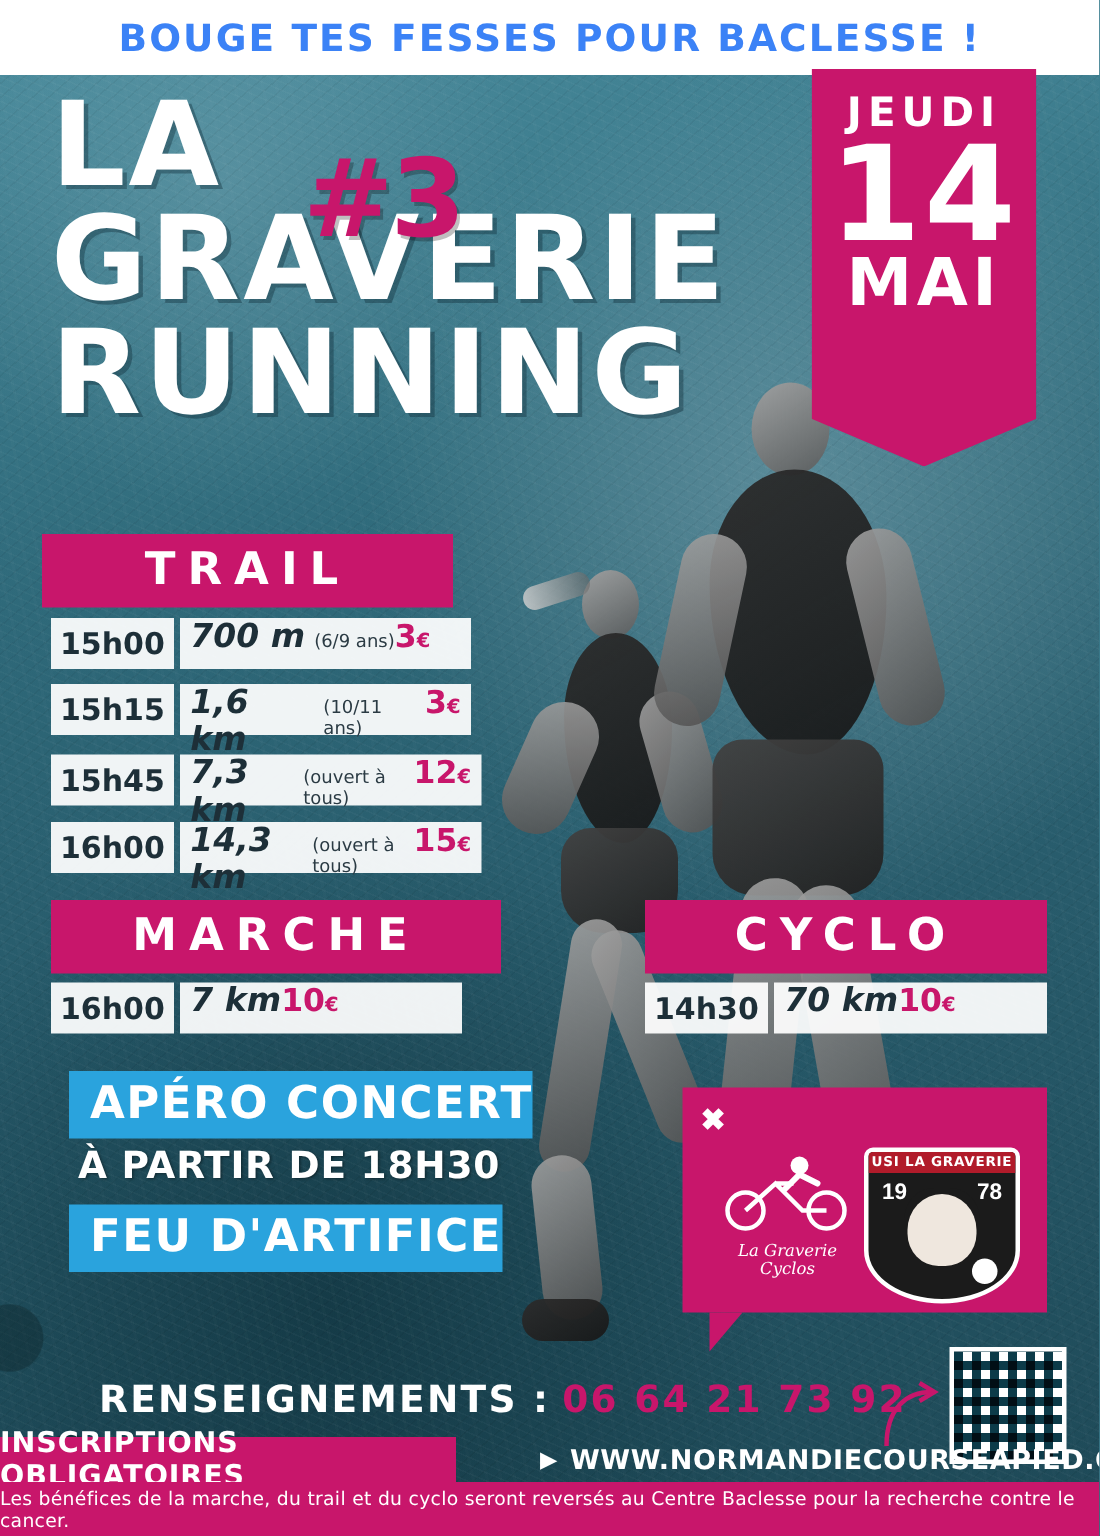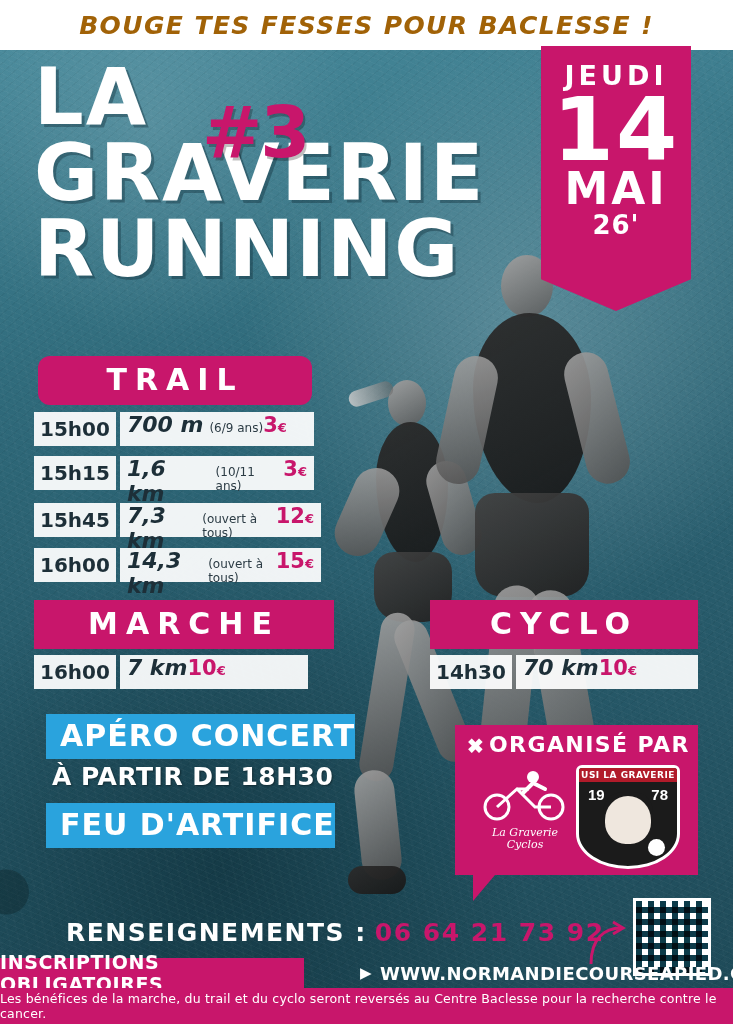--- a/index.html
+++ b/index.html
@@ -75,26 +75,25 @@
     border-radius: 20px 20px 28px 28px;
   }
 
   
   .top-banner {
     position: absolute; top: 0; left: 0; right: 0; height: 50px;
     background: #ffffff;
     display: flex; align-items: center; justify-content: center;
   }
   .top-banner .txt {
-    color: #a16207;
+    color: #3b82f6;
     font-weight: bold;
     font-size: 25px;
     letter-spacing: 1.4px;
     font-family: "DejaVu Sans", sans-serif;
-    font-style: italic;
   }
 
   
   .title-block { position: absolute; left: 34px; top: 62px; width: 480px; }
   .title-line {
     color: #ffffff;
     font-family: "DejaVu Sans", sans-serif;
     font-weight: bold;
     letter-spacing: 2px;
     line-height: .92;
@@ -128,21 +127,21 @@
     position: absolute;
     background: #c8166b;
     color: #fff;
     font-family: "DejaVu Sans", sans-serif;
     font-weight: bold;
     font-size: 30px;
     letter-spacing: 8px;
     text-align: center;
     padding: 6px 0 8px 0;
   }
-  .sec-trail { left: 38px; top: 356px; width: 274px; border-radius: 12px; }
+  .sec-trail { left: 28px; top: 356px; width: 274px; }
   .sec-marche { left: 34px; top: 600px; width: 300px; }
   .sec-cyclo { left: 430px; top: 600px; width: 268px; }
 
   
   .race-row {
     position: absolute;
     display: flex; align-items: stretch;
     height: 34px;
   }
   .rr-time {
@@ -331,21 +330,20 @@
     <div class="title-line t-la">LA</div>
     <div class="title-line t-grav">GRAVERIE</div>
     <div class="title-line t-run">RUNNING</div>
     <div class="hash3">#3</div>
   </div>
 
   <div class="date-flag">
     <div class="df-jeudi">JEUDI</div>
     <div class="df-14">14</div>
     <div class="df-mai">MAI</div>
-    <div class="df-26">26'</div>
   </div>
 
   <div class="sec-head sec-trail">TRAIL</div>
 
   <div class="race-row row-trail-0">
     <div class="rr-time">15h00</div>
     <div class="rr-main">
       <div class="rr-dist">
         <span>700 m</span>
         <span class="rr-note">(6/9 ans)</span>
@@ -426,21 +424,20 @@
       </div>
     </div>
   </div>
 
   <div class="evt-bar evt-apero">APÉRO CONCERT</div>
   <div class="evt-sub sub-apero">À PARTIR DE 18H30</div>
   <div class="evt-bar evt-feu">FEU D'ARTIFICE</div>
 
   <div class="org-box">
     <span class="org-x">✖</span>
-    <div class="org-title">ORGANISÉ PAR</div>
 
     <div class="logo-cyclos">
       <svg width="96" height="54" viewBox="0 0 96 54">
         <circle cx="20" cy="40" r="12" fill="none" stroke="#fff" stroke-width="3"></circle>
         <circle cx="74" cy="40" r="12" fill="none" stroke="#fff" stroke-width="3"></circle>
         <path d="M20 40 L40 22 L58 40 L74 40 M40 22 L52 22" stroke="#fff" stroke-width="3" fill="none"></path>
         <circle cx="56" cy="10" r="6" fill="#fff"></circle>
         <path d="M46 26 L56 16 L68 22" stroke="#fff" stroke-width="4" fill="none" stroke-linecap="round"></path>
       </svg>
       <div class="lc-text">La Graverie Cyclos</div>

